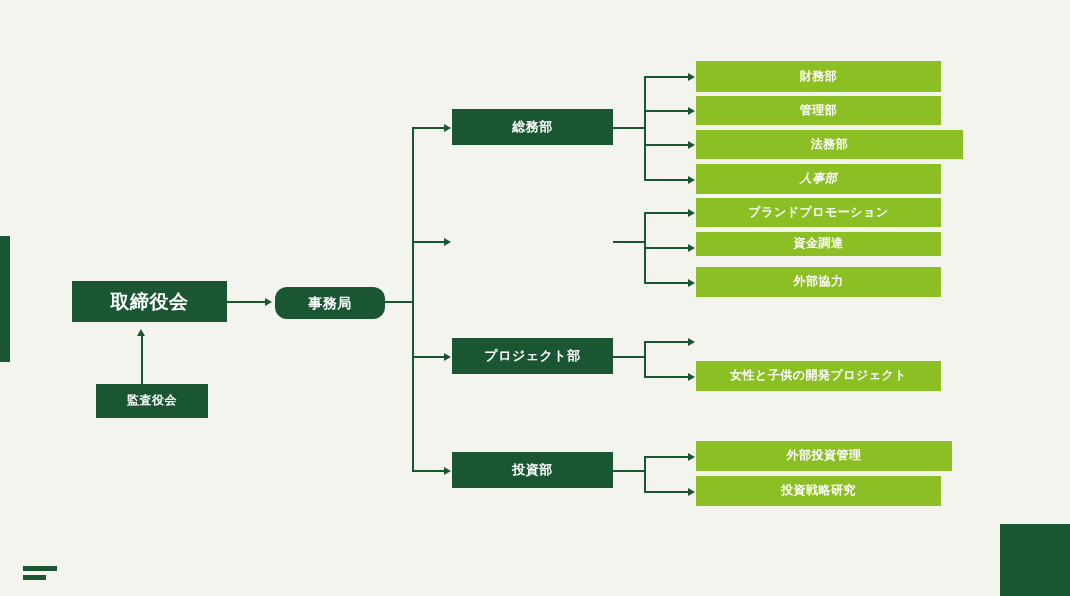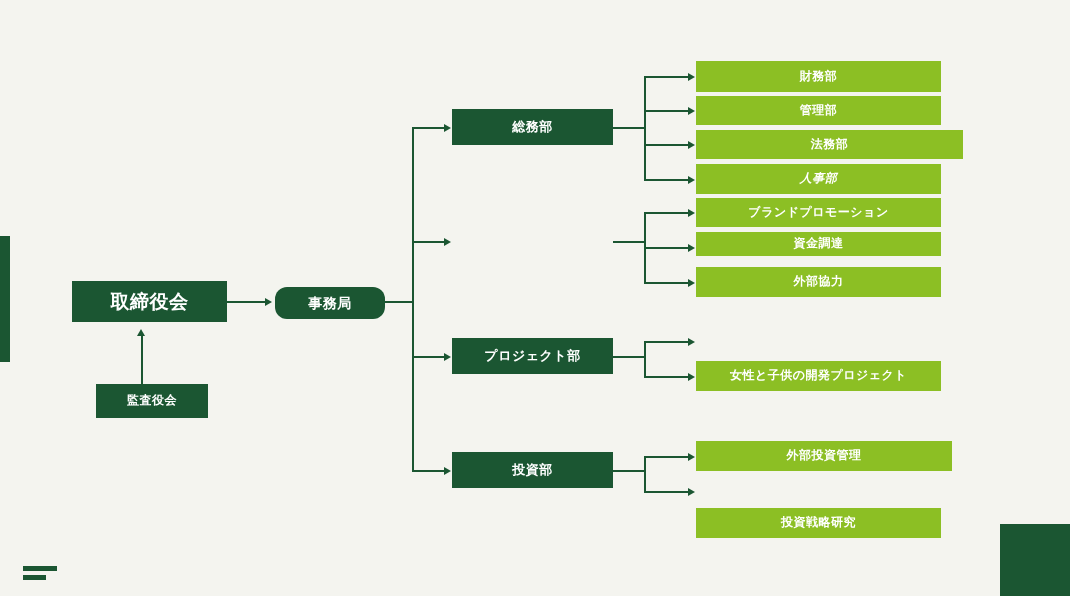--- a/index.html
+++ b/index.html
@@ -224,17 +224,17 @@
   <div class="conn v" style="left:644px; top:456px; height:36px;"></div>
 
   <div class="conn h" style="left:644px; top:456px; width:44px;"></div>
   <div class="arrow" style="left:688px; top:453px;"></div>
   <div class="node light leaf" style="left:696px; top:441px; width:256px; height:30px;">
     <span>外部投資管理</span>
   </div>
 
   <div class="conn h" style="left:644px; top:491px; width:44px;"></div>
   <div class="arrow" style="left:688px; top:488px;"></div>
-  <div class="node light leaf" style="left:696px; top:476px; width:245px; height:30px;margin-top:32px;">
+  <div class="node light leaf" style="left:696px; top:476px; width:245px; height:30px;">
     <span>投資戦略研究</span>
   </div>
 
 </div>
 
 </body></html>

